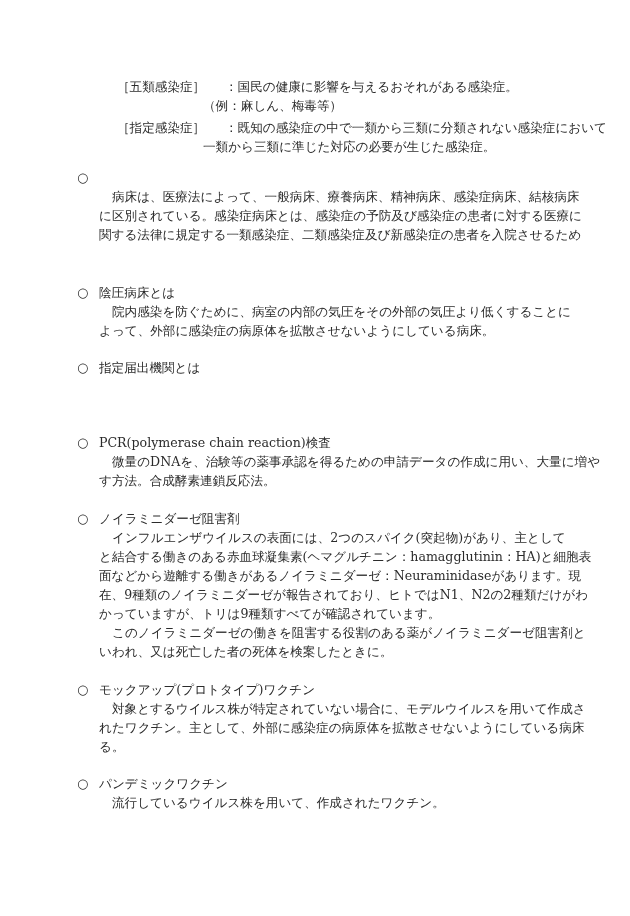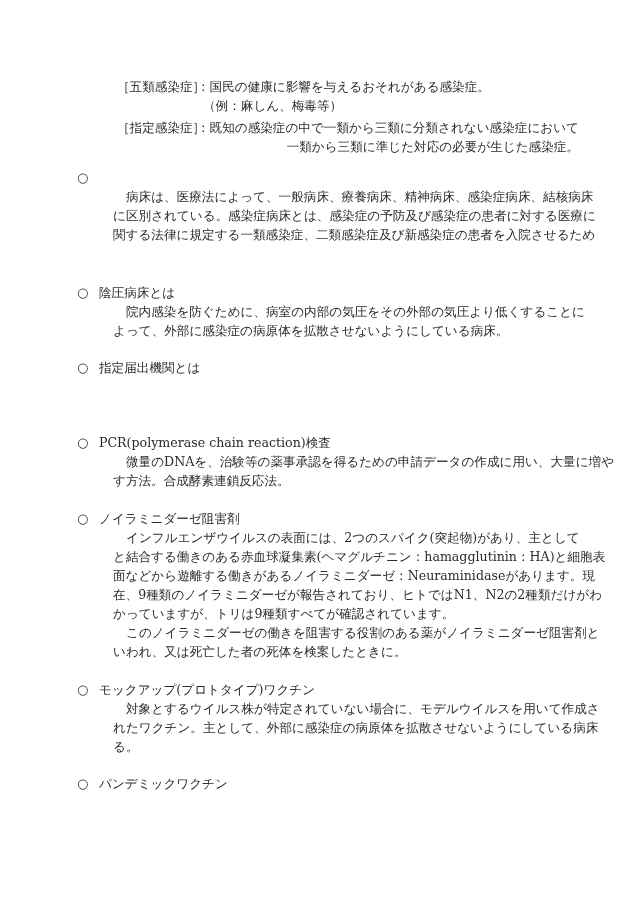--- a/index.html
+++ b/index.html
@@ -35,38 +35,39 @@
     .def-term {
       width: 80px;
       flex: 0 0 80px;
       white-space: nowrap;
     }
     .def-body {
       flex: 1;
     }
     .def-body .line {
       white-space: nowrap;
+      padding-left: 28px;
     }
     .section {
       position: absolute;
       left: 77px;
       width: 475px;
     }
     .section-head {
       display: flex;
       align-items: flex-start;
       white-space: nowrap;
     }
     .bullet {
       width: 22px;
       flex: 0 0 22px;
       font-size: 13px;
     }
     .section-body {
-      margin-left: 36px;
+      margin-left: 22px;
       width: 452px;
     }
     .section-body .line {
       white-space: nowrap;
       text-align: justify;
       text-align-last: justify;
     }
     .section-body .line.last {
       text-align-last: left;
     }
@@ -84,21 +85,21 @@
       <span class="def-term">［五類感染症］</span>
       <div class="def-body">
         <div class="line">：国民の健康に影響を与えるおそれがある感染症。</div>
         <div class="line" style="padding-left:6px;">（例：麻しん、梅毒等）</div>
       </div>
     </div>
     <div class="def-row" style="margin-top:3px;">
       <span class="def-term">［指定感染症］</span>
       <div class="def-body">
         <div class="line">：既知の感染症の中で一類から三類に分類されない感染症において</div>
-        <div class="line" style="padding-left:6px;text-align:right;">一類から三類に準じた対応の必要が生じた感染症。</div>
+        <div class="line" style="padding-left:6px;">一類から三類に準じた対応の必要が生じた感染症。</div>
       </div>
     </div>
   </div>
 
   <div class="section" style="top:168px;">
     <div class="section-head">
       <span class="bullet">○</span>
     </div>
     <div class="section-body">
       <div class="line indent">病床は、医療法によって、一般病床、療養病床、精神病床、感染症病床、結核病床</div>
@@ -162,15 +163,18 @@
       <div class="line">れたワクチン。主として、外部に感染症の病原体を拡散させないようにしている病床</div>
       <div class="line last">る。</div>
     </div>
   </div>
 
   <div class="section" style="top:774px;">
     <div class="section-head">
       <span class="bullet">○</span>
       <span>パンデミックワクチン</span>
     </div>
+    <div class="section-body">
+      <div class="line indent last">流行しているウイルス株を用いて、作成されたワクチン。</div>
+    </div>
   </div>
 
 </div>
 
 </body></html>

